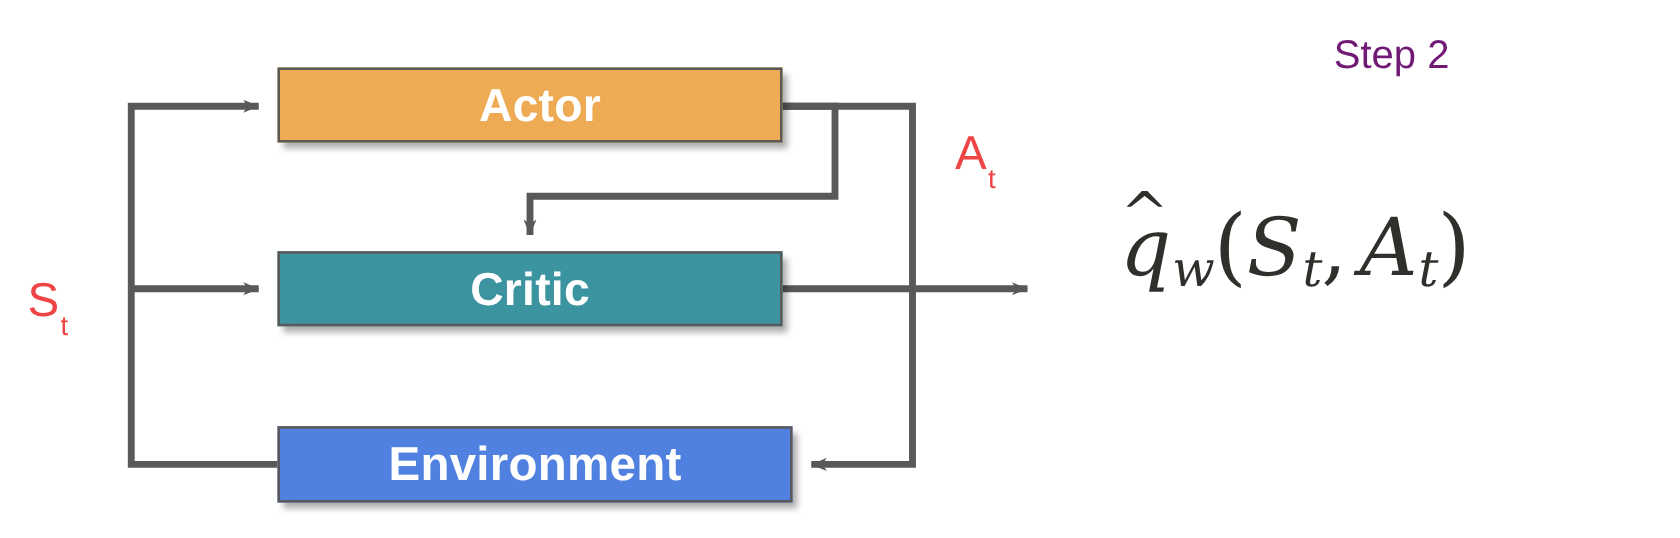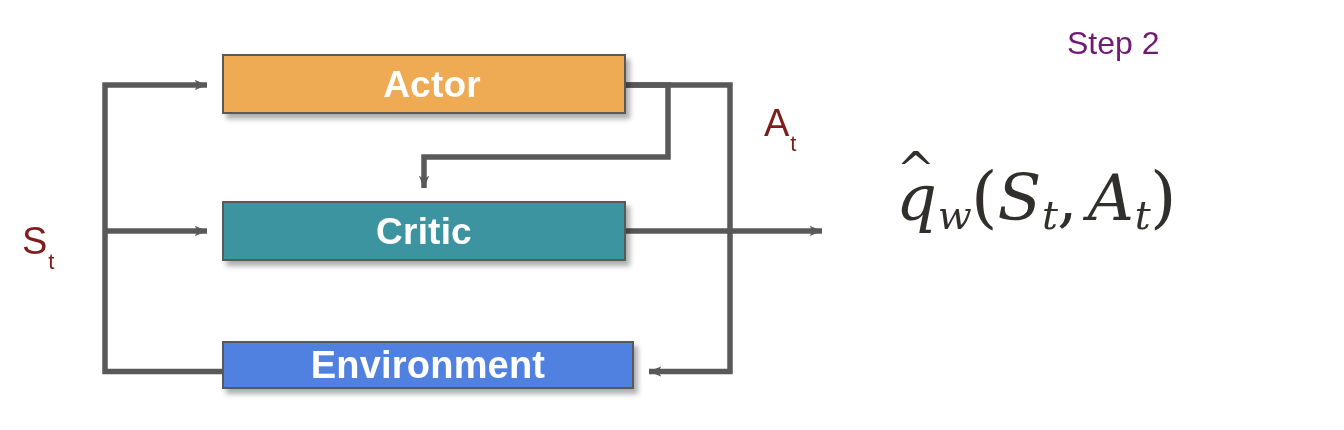--- a/index.html
+++ b/index.html
@@ -52,29 +52,29 @@
   }
   #node-actor .node-label { font-size: 37px; }
 
   #node-critic {
     left: 222px; top: 201px; width: 404px; height: 60px;
     background: #3d94a1;
   }
   #node-critic .node-label { font-size: 37px; text-align: right; }
 
   #node-environment {
-    left: 222px; top: 341px; width: 412px; height: 48px;
+    left: 222px; top: 341px; width: 412px; height: 61px;
     background: #5081e0;
   }
   #node-environment .node-label { font-size: 38px; }
 
   
   .signal-label {
     position: absolute;
-    color: #7f1d1d;
+    color: #ef4444;
     font-size: 38px;
     line-height: 1;
     white-space: nowrap;
     z-index: 4;
   }
   .signal-label .sub {
     font-size: 22px;
     vertical-align: sub;
     position: relative;
     top: 6px;

